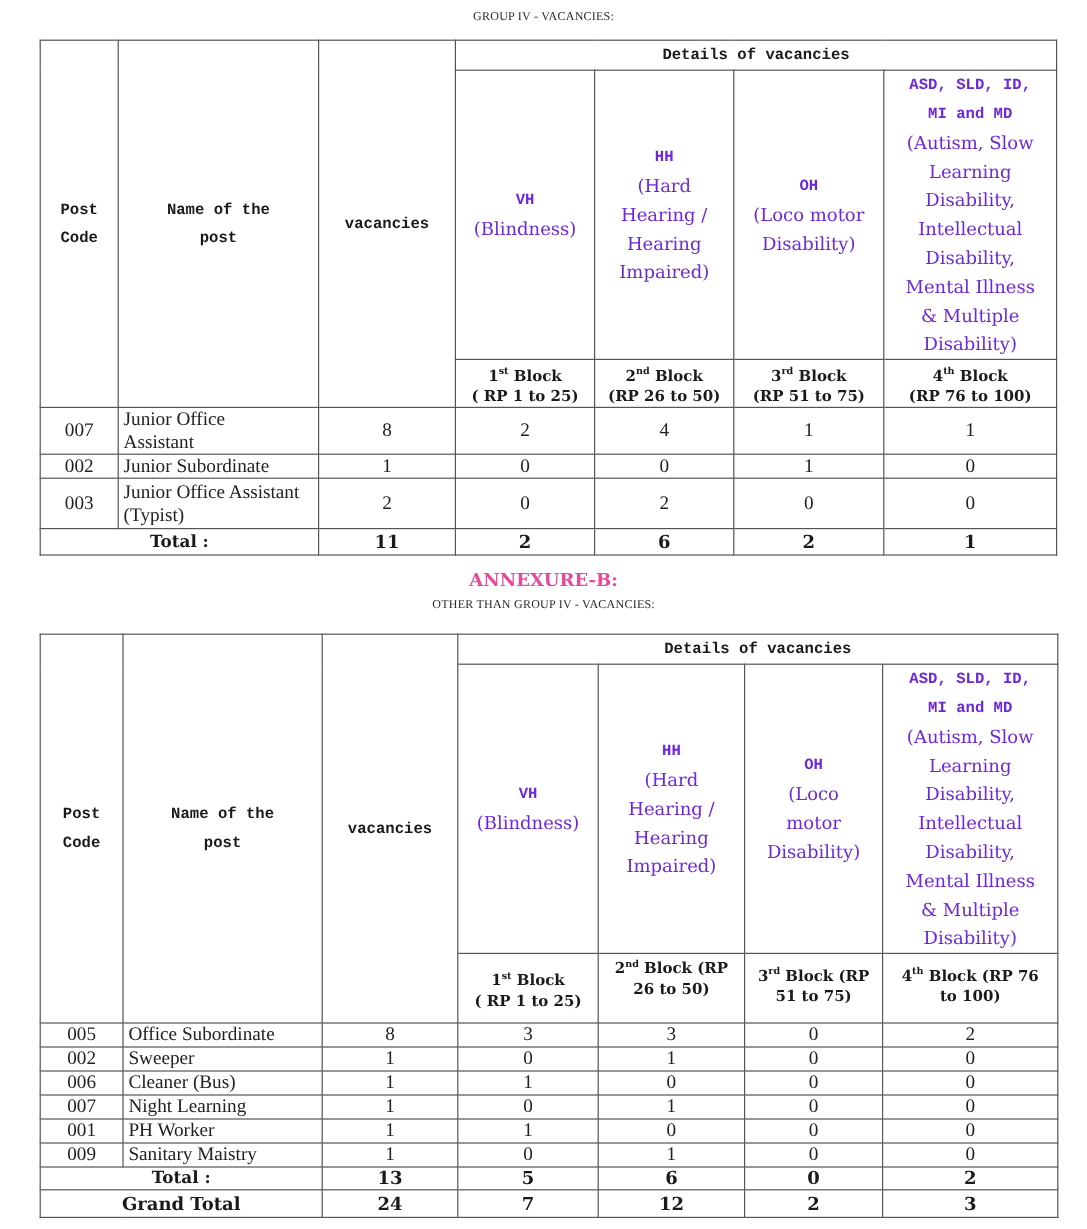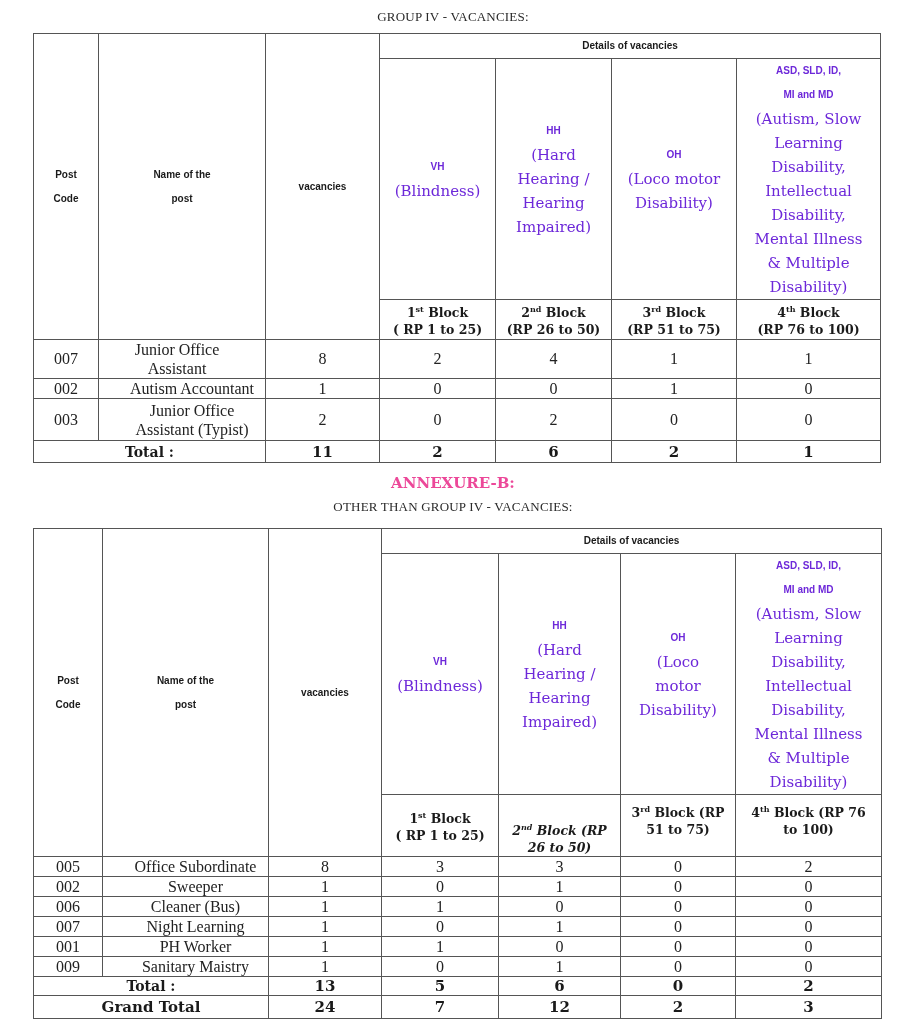--- a/index.html
+++ b/index.html
@@ -1,27 +1,27 @@
 <!DOCTYPE html>
 <html><head>
 <meta charset="utf-8">
 <style>
   html, body { margin: 0; padding: 0; background: #ffffff; }
   body { width: 906px; height: 1024px; position: relative; overflow: hidden; color: #1a1a1a; }
   .caption { position: absolute; left: 0; width: 906px; text-align: center; }
-  .cap-small { font-family: "Liberation Serif", serif; font-size: 13px; letter-spacing: 0.2px; color: #2a2a2a; }
+  .cap-small { font-family: "Liberation Serif", serif; font-size: 10px; letter-spacing: 0.2px; color: #2a2a2a; }
   .cap-bold { font-family: "DejaVu Serif", serif; font-size: 15px; font-weight: bold; color: #ec4899; }
   table { position: absolute; border-collapse: collapse; table-layout: fixed; }
   td, th { border: 1.5px solid #555; padding: 0; text-align: center; vertical-align: middle; }
-  .hdr-bold { font-family: Liberation Sans, sans-serif; font-weight: bold; font-size: 10px; line-height: 24px; }
+  .hdr-bold { font-family: Liberation Mono, monospace; font-weight: bold; font-size: 13px; line-height: 24px; }
   .hdr-norm { font-family: "DejaVu Serif", serif; font-weight: normal; font-size: 15px; line-height: 24px; color: #6d28d9; }
   .blk { font-family: "DejaVu Serif", serif; font-weight: bold; font-size: 12.5px; line-height: 17px; }
   .blk sup { font-size: 8px; }
   .cell { font-family: "Liberation Serif", serif; font-size: 16px; color: #222; }
-  .name { text-align: center; padding-left: 20px; line-height: 19px; }
+  .name { text-align: left; padding-left: 4px; line-height: 19px; }
   .tot { font-family: "DejaVu Serif", serif; font-weight: bold; font-size: 15px; margin-top: 38px; }
   .totlabel { font-family: "DejaVu Serif", serif; font-weight: bold; font-size: 14px; }
 </style>
 </head>
 <body>
 
 <div class="caption cap-small" style="top:9px;">GROUP IV  -  VACANCIES:</div>
 
 <table style="left:33px; top:33px; width:847px;">
   <colgroup>
@@ -100,21 +100,21 @@
     <td class="cell">007</td>
     <td class="cell name" style="padding-right:30px;">Junior Office Assistant</td>
     <td class="cell">8</td>
     <td class="cell">2</td>
     <td class="cell">4</td>
     <td class="cell">1</td>
     <td class="cell">1</td>
   </tr>
   <tr style="height:20px;">
     <td class="cell">002</td>
-    <td class="cell name">Autism Accountant</td>
+    <td class="cell name">Junior Subordinate</td>
     <td class="cell">1</td>
     <td class="cell">0</td>
     <td class="cell">0</td>
     <td class="cell">1</td>
     <td class="cell">0</td>
   </tr>
   <tr style="height:42px;">
     <td class="cell">003</td>
     <td class="cell name">Junior Office Assistant (Typist)</td>
     <td class="cell">2</td>
@@ -191,21 +191,21 @@
           <div>Mental Illness</div>
       <div>&amp; Multiple</div>
           <div>Disability)</div>
     </td>
   </tr>
   <tr style="height:58px;">
     <td class="blk">
       <div><span>1</span><sup>st</sup> <span>Block</span></div>
       <div>( RP 1 to 25)</div>
     </td>
-    <td class="blk" style="vertical-align:top; padding-top:24px;font-style:italic;">
+    <td class="blk" style="vertical-align:top; padding-top:0;">
       <div><span>2</span><sup>nd</sup> <span>Block (RP</span></div>
       <div>26 to 50)</div>
     </td>
     <td class="blk" style="vertical-align:top; padding-top:6px;">
       <div><span>3</span><sup>rd</sup> <span>Block (RP</span></div>
       <div>51 to 75)</div>
     </td>
     <td class="blk" style="vertical-align:top; padding-top:6px;">
       <div><span>4</span><sup>th</sup> <span>Block (RP 76</span></div>
       <div>to 100)</div>

